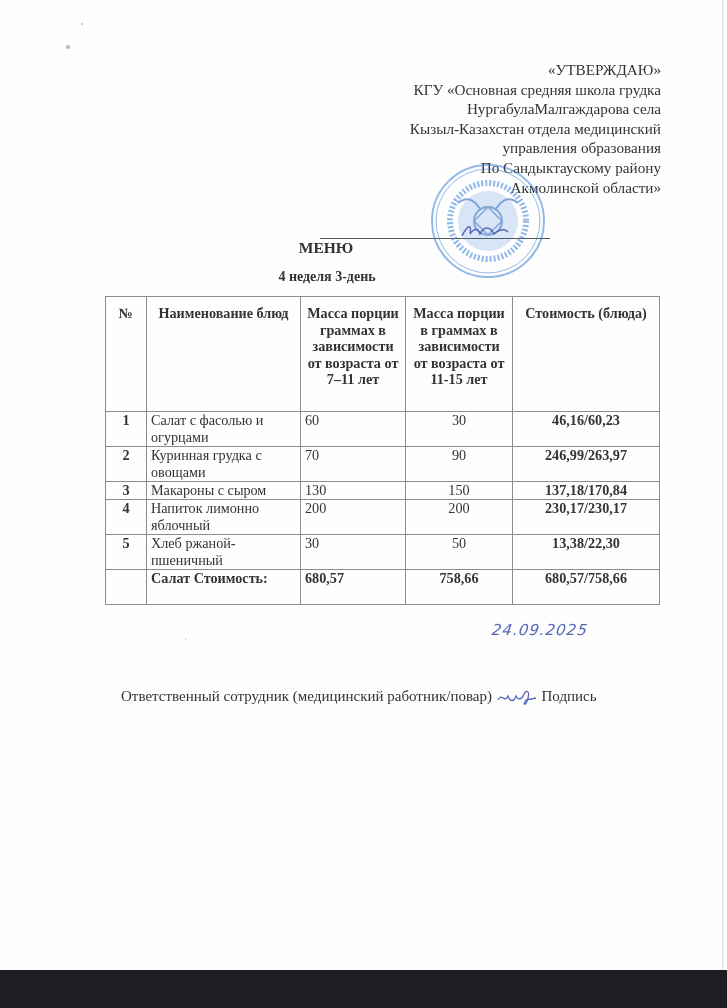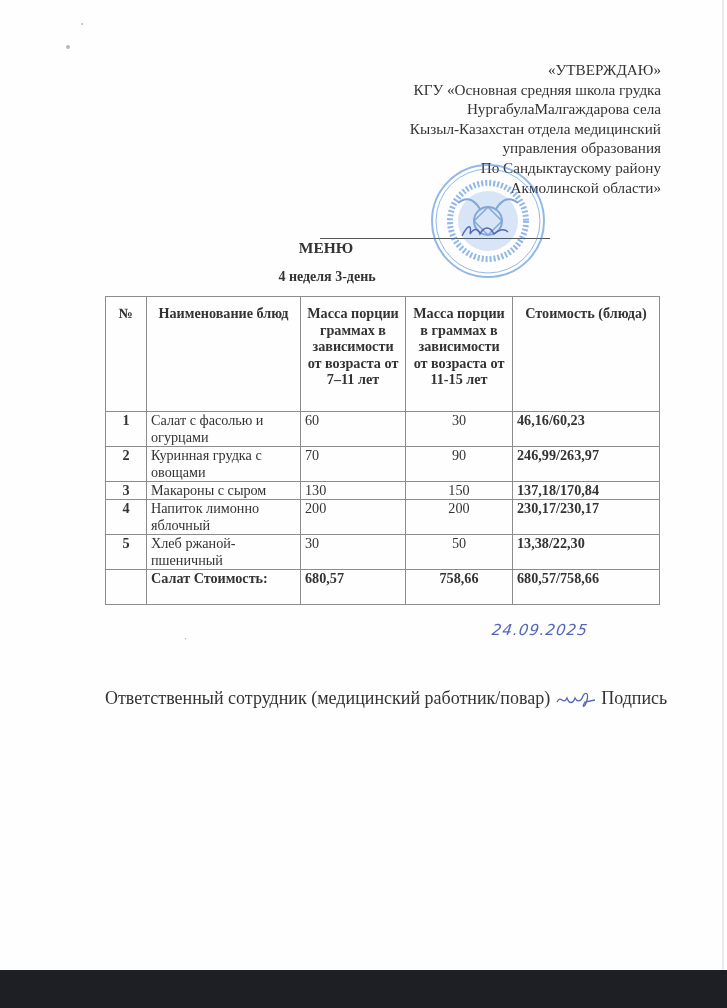--- a/index.html
+++ b/index.html
@@ -32,33 +32,33 @@
     table.menu {
       position: absolute; left: 105px; top: 296px; width: 555px;
       border-collapse: collapse; font-size: 14.2px; line-height: 16.6px; color: #333;
     }
     table.menu td, table.menu th { border: 1px solid #8c8c8c; padding: 0 4px; vertical-align: top; }
     table.menu th { font-weight: bold; text-align: center; padding-top: 8px; padding-bottom: 1px; }
     .c-num { width: 32px; text-align: center; font-weight: bold; }
     .c-name { width: 145px; text-align: left; }
     .c-m1 { width: 96px; text-align: left; }
     .c-m2 { width: 98px; text-align: center; }
-    .c-cost { text-align: left; font-weight: bold; }
+    .c-cost { text-align: center; font-weight: bold; }
     tr.r2 td { height: 34px; }
     tr.r1 td { height: 17px; }
     .b { font-weight: bold; }
 
     .date {
       position: absolute; left: 492px; top: 621px; color: #5566b8;
       font-family: "DejaVu Sans", sans-serif; font-style: italic; font-size: 15px; letter-spacing: 1px;
       transform: skewX(-8deg);
     }
     .tick { position: absolute; left: 184px; top: 633px; font-size: 10px; color: #999; }
     .footer {
-      position: absolute; left: 105px; top: 688px; font-size: 18px; color: #333; white-space: nowrap;
+      position: absolute; left: 121px; top: 688px; font-size: 15px; color: #333; white-space: nowrap;
     }
     .footer .sig { display: inline-block; width: 42px; height: 20px; vertical-align: middle; }
   </style>
 </head>
 <body>
 
 <div class="page">
   <div class="right-edge"></div>
   <div class="speck" style="left:66px;top:45px;width:4px;height:4px;"></div>
   <div class="speck" style="left:81px;top:23px;width:2px;height:2px;"></div>

